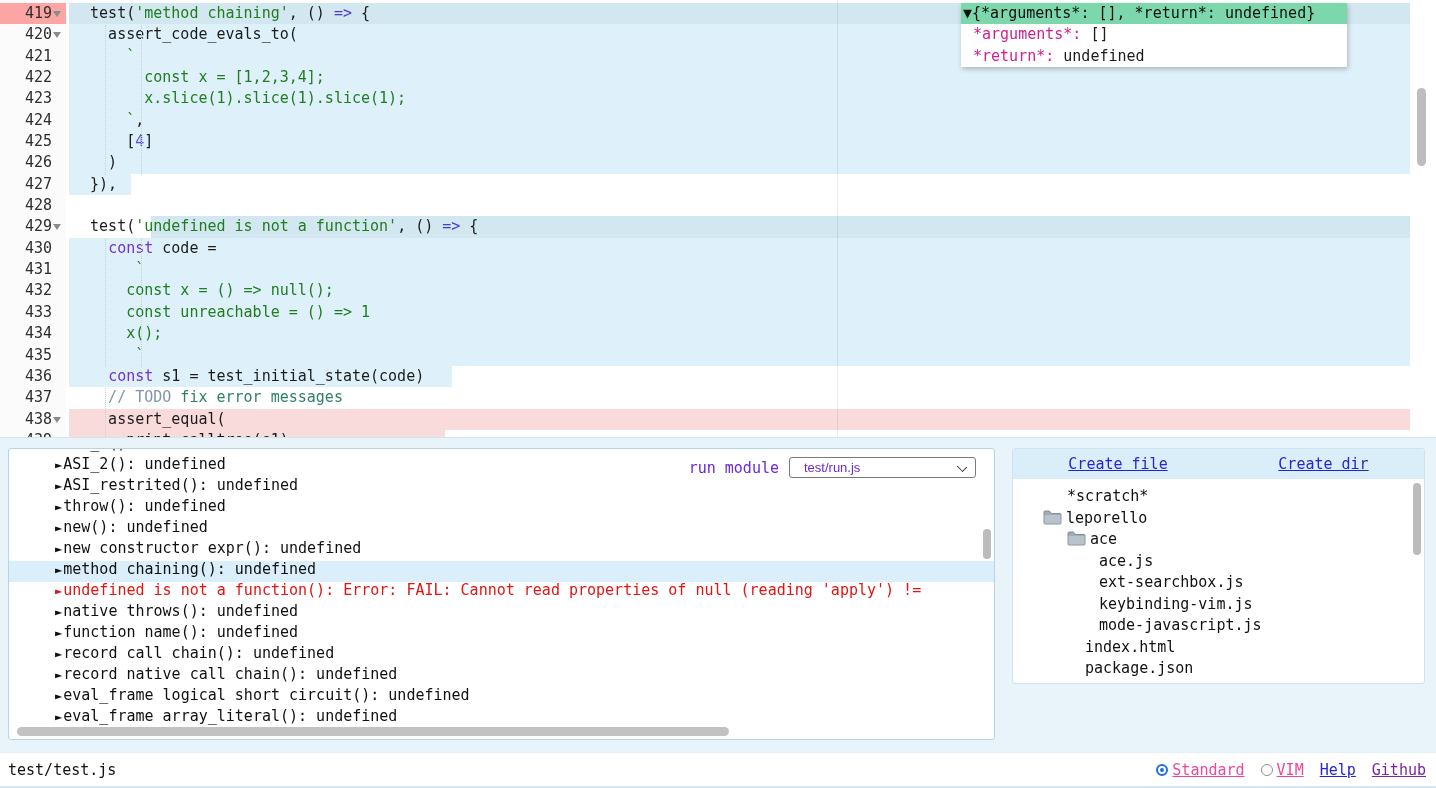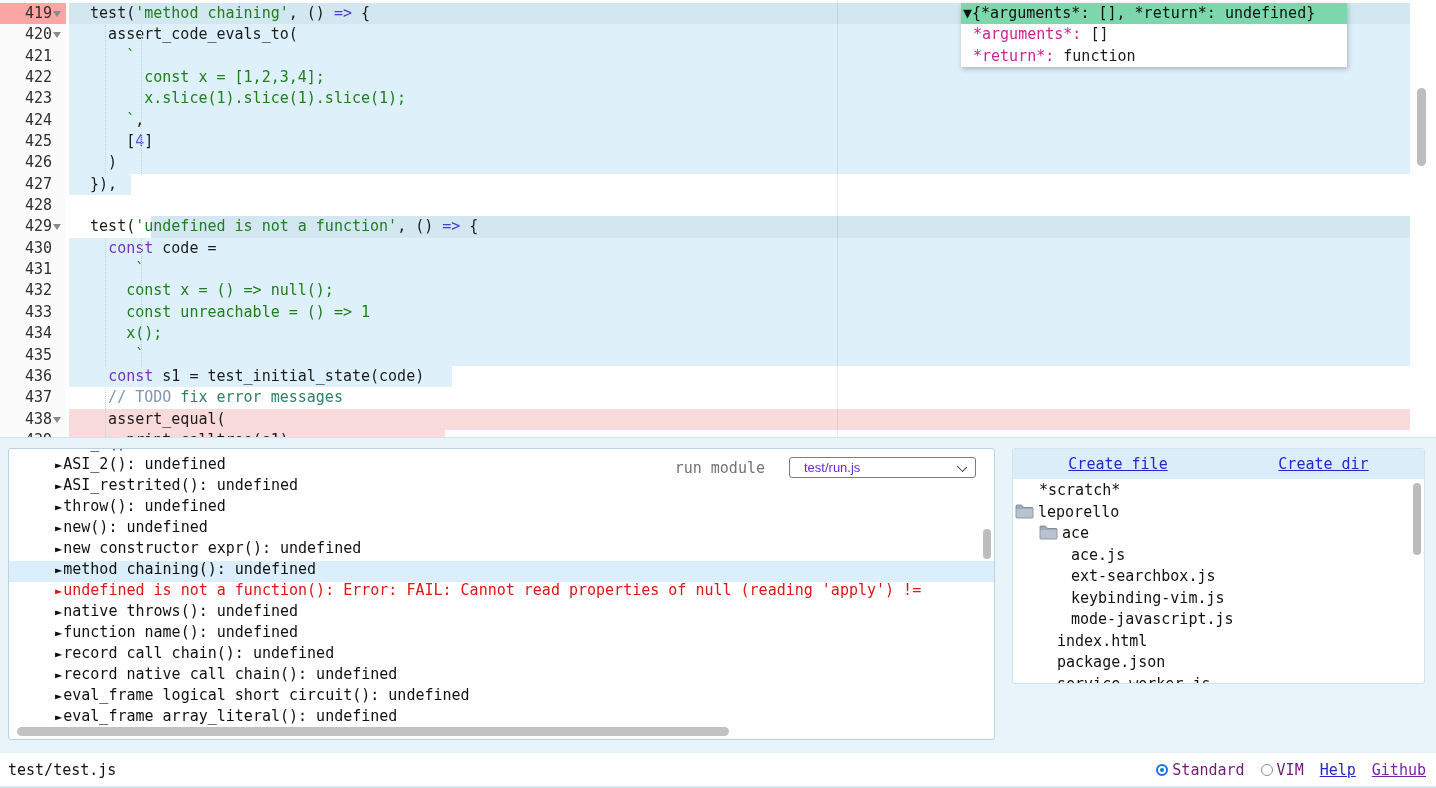--- a/index.html
+++ b/index.html
@@ -42,42 +42,42 @@
   
   .lower{position:absolute;left:0;top:438px;width:1436px;height:314px;background:#e9f4fa;}
   .panel{position:absolute;background:#fff;border:1px solid #b5d5e6;border-radius:3px;box-sizing:border-box;}
   .out-panel{left:8px;top:10px;width:987px;height:292px;overflow:hidden;}
   .orow{height:21px;line-height:16px;font-size:15px;white-space:nowrap;overflow:hidden;padding-left:46px;color:#101010;}
   .orow.clip{margin-top:-14px;}
   .orow.sel{background:#daeefb;}
   .orow.err{color:#e21414;}
   .otri{display:inline-block;font-size:12px;margin-right:1px;vertical-align:0.5px;}
   .runmod{position:absolute;top:8px;right:18px;display:flex;align-items:center;z-index:5;}
-  .runmod-label{font-size:15px;color:#737373;margin-right:24px;}
+  .runmod-label{font-size:15px;color:#6d28d9;margin-right:10px;}
   .mod-select{width:187px;height:21px;border:1px solid #7b7b7b;border-radius:3px;background:#fff;
               font-family:"Liberation Sans",sans-serif;font-size:13px;color:#6d28d9;
               display:flex;align-items:center;padding-left:14px;box-sizing:border-box;position:relative;}
   .chev{position:absolute;right:9px;top:5px;width:7px;height:7px;border-right:1.8px solid #333;border-bottom:1.8px solid #333;transform:rotate(45deg) scale(1,0.8);}
   .ovthumb{position:absolute;right:3px;top:80px;width:8px;height:30px;background:#bcbcbc;border-radius:4px;}
   .ohthumb{position:absolute;left:8px;bottom:3px;width:712px;height:9px;background:#c2c2c2;border-radius:5px;}
   
   .tree-panel{left:1012px;top:10px;width:413px;height:236px;border:1px solid #cfe4f0;overflow:hidden;}
   .tree-header{height:30px;background:#d9eef9;display:flex;align-items:center;justify-content:space-around;font-size:15px;}
   .tree-header a{color:#2525cf;text-decoration:underline;cursor:pointer;}
-  .tree-body{padding-top:1px;}
+  .tree-body{padding-top:7px;margin-left:28px;}
   .trow{height:21.5px;line-height:21.5px;font-size:15px;white-space:nowrap;color:#111;}
   .ficon{display:inline-block;vertical-align:-2px;margin-right:4px;}
   .tvthumb{position:absolute;right:3px;top:34px;width:8px;height:72px;background:#bcbcbc;border-radius:4px;}
   
   .statusbar{position:absolute;left:0;top:752px;width:1436px;height:33px;background:#fff;
              border-top:1px solid #e2eff7;border-bottom:3px solid #cfe9f6;box-sizing:content-box;
              display:flex;align-items:center;font-size:15px;}
   .sb-path{margin-left:8px;color:#111;}
   .sb-right{margin-left:auto;margin-right:10px;display:flex;align-items:center;gap:16px;}
-  .radio-wrap{display:flex;align-items:center;gap:4px;color:#701a75;cursor:pointer;}
+  .radio-wrap{display:flex;align-items:center;gap:4px;color:#ec4899;cursor:pointer;text-decoration:underline;}
   .radio{width:12px;height:12px;border-radius:50%;background:#fff;position:relative;box-sizing:border-box;}
   .radio.on{border:2px solid #1b6fe0;}
   .radio.on::after{content:"";position:absolute;left:2px;top:2px;width:4px;height:4px;border-radius:50%;background:#1b6fe0;}
   .radio.off{border:1.5px solid #8f8f8f;}
   .sb-link{text-decoration:underline;cursor:pointer;}
   .sb-link.help{color:#2525cf;}
   .sb-link.github{color:#7a22aa;}
 </style>
 </head>
 <body>
@@ -241,21 +241,21 @@
   <div class="iguide" style="left:105px;top:239px;height:128px;"></div>
   <div class="iguide" style="left:141px;top:239px;height:128px;"></div>
   <div class="iguide" style="left:105px;top:388px;height:49px;"></div>
   <div class="ed-scroll-thumb"></div>
 </div>
 
 <div class="tooltip">
   <div class="tip-header">▼{*arguments*: [], *return*: undefined}</div>
   <div id="tooltip-rows">
       <div class="tip-row"><span class="tip-key">*arguments*:</span><span class="tip-val"> []</span></div>
-      <div class="tip-row"><span class="tip-key">*return*:</span><span class="tip-val"> function</span></div>
+      <div class="tip-row"><span class="tip-key">*return*:</span><span class="tip-val"> undefined</span></div>
     </div>
 </div>
 
 <div class="lower">
 
   <div class="panel out-panel">
     <div id="output-rows">
         <div class="orow clip"><span class="otri">►</span><span>ASI_1(): undefined</span></div>
         <div class="orow"><span class="otri">►</span><span>ASI_2(): undefined</span></div>
         <div class="orow"><span class="otri">►</span><span>ASI_restrited(): undefined</span></div>

